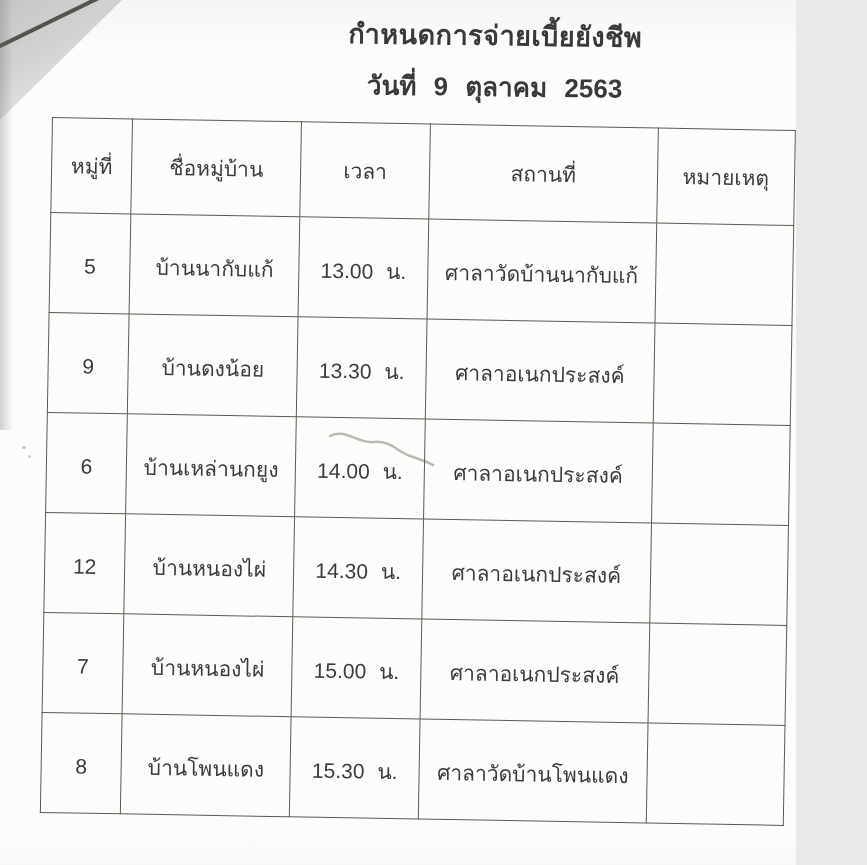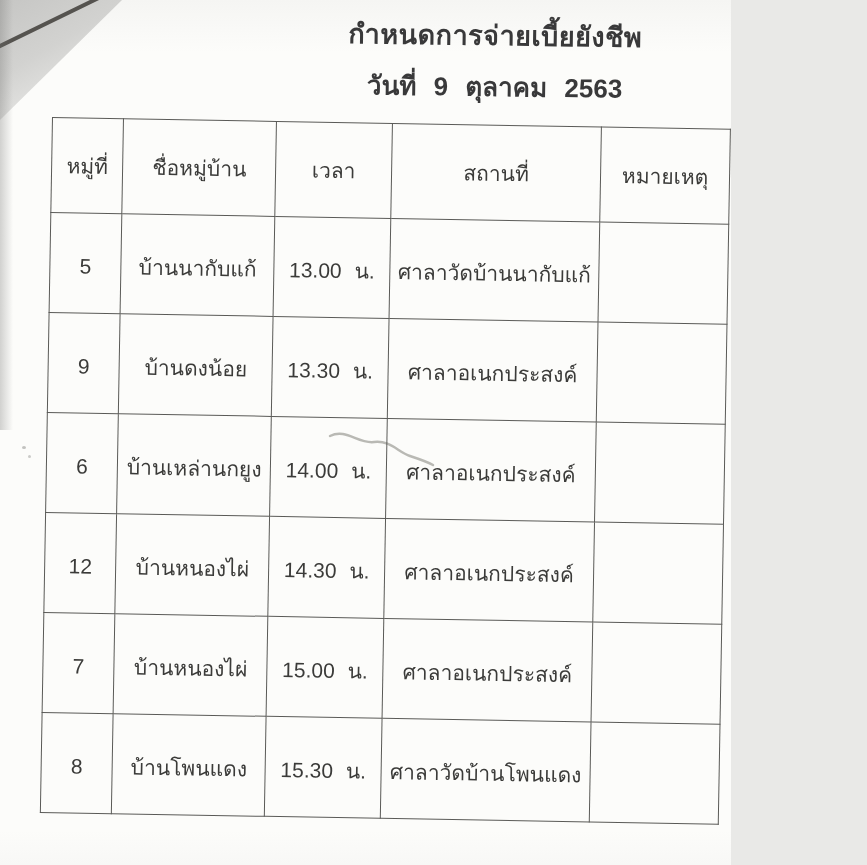--- a/index.html
+++ b/index.html
@@ -3,21 +3,21 @@
 <meta charset="utf-8">
 <style>
   * { margin:0; padding:0; box-sizing:border-box; }
   html,body { width:867px; height:865px; }
   body {
     font-family: "Liberation Sans", "DejaVu Sans", sans-serif;
     background:#e9e9e7;
   }
   .page {
     position:relative;
-    width:731px; height:865px;
+    width:796px; height:865px;
     background:linear-gradient(180deg,#f5f5f3 0%, #fcfcfa 6%, #fcfcfa 96%, #f8f8f6 100%);
     overflow:hidden;
     color:#3a3a38;
   }
   
   .fold-shadow {
     position:absolute; top:0; left:0; width:122px; height:120px;
     clip-path:polygon(0 0, 100% 0, 0 100%);
     background:linear-gradient(150deg,#c6c6c4 0%, #d2d2d0 40%, #e3e3e1 68%, #f5f5f3 92%);
   }

